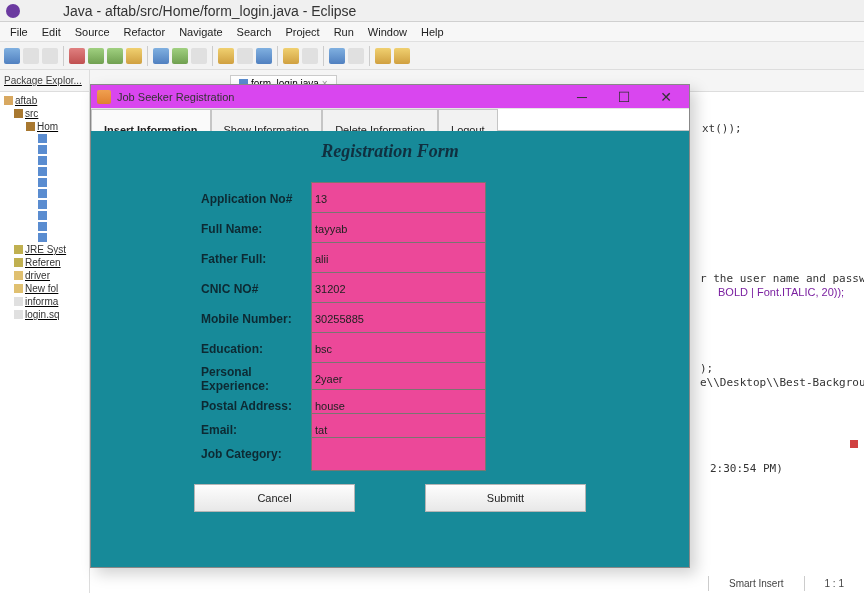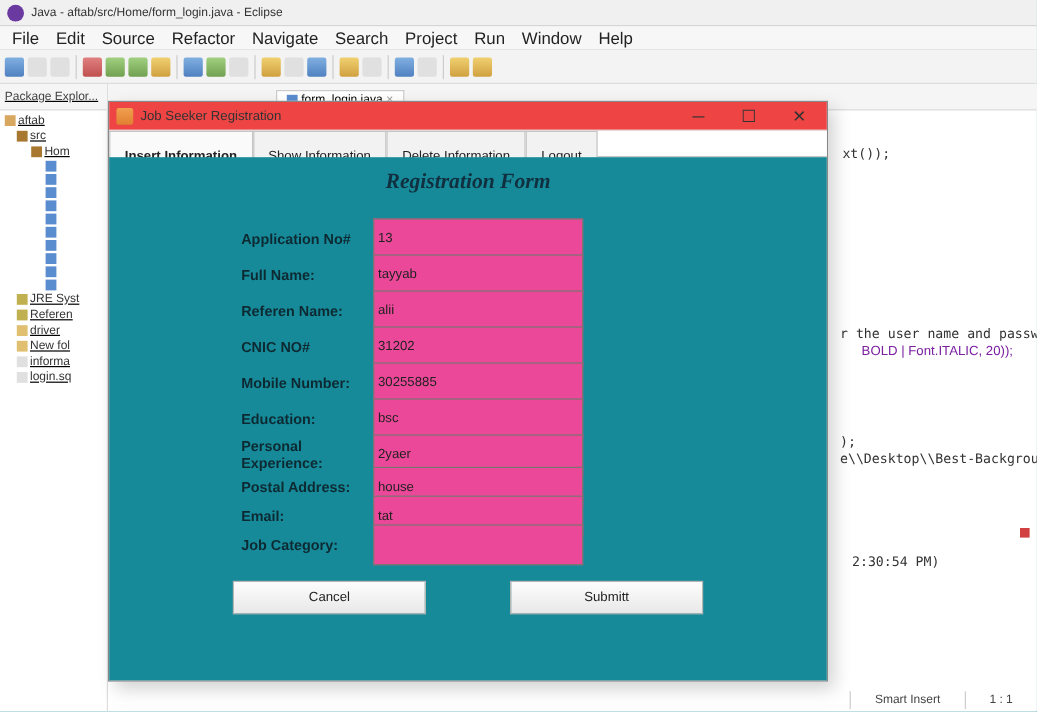--- a/index.html
+++ b/index.html
@@ -1,24 +1,24 @@
 <!DOCTYPE html>
 <html><head>
 <meta charset="utf-8">
 <style>
 * { box-sizing: border-box; margin: 0; padding: 0; font-family: "Segoe UI", Tahoma, sans-serif; }
 body { width: 864px; height: 593px; background: #fff; overflow: hidden; position: relative; font-size: 12px; }
 
 
 .eclipse-header { height: 22px; background: #f0f0f0; display: flex; align-items: center; padding: 0 6px; border-bottom: 1px solid #d0d0d0; }
 .eclipse-header .eicon { width: 14px; height: 14px; border-radius: 50%; background: #6b3aa0; margin-right: 6px; }
-.eclipse-title { font-size: 10px; color: #333; }
+.eclipse-title { font-size: 14px; color: #333; margin-left: 37px; }
 
 .menu-bar { height: 20px; background: #f7f7f7; display: flex; align-items: center; padding: 0 4px; gap: 2px; border-bottom: 1px solid #e0e0e0; }
-.menu-bar span { font-size: 14px; color: #222; padding: 2px 6px; }
+.menu-bar span { font-size: 11px; color: #222; padding: 2px 6px; }
 
 .toolbar { height: 28px; background: #f3f3f3; border-bottom: 1px solid #ddd; display: flex; align-items: center; padding: 0 4px; gap: 3px; }
 .toolbar .t-ico { width: 16px; height: 16px; background: #e0e0e0; border-radius: 2px; }
 .toolbar .t-ico.g { background: linear-gradient(#a0d080,#70a050); }
 .toolbar .t-ico.b { background: linear-gradient(#80b0e0,#5080c0); }
 .toolbar .t-ico.y { background: linear-gradient(#f0d070,#d0a040); }
 .toolbar .t-ico.r { background: linear-gradient(#e08080,#c05050); }
 .toolbar .sep { width: 1px; height: 20px; background: #ccc; margin: 0 2px; }
 
 .workspace { display: flex; height: calc(100% - 70px); }
@@ -46,21 +46,21 @@
 .ed-tab { background: #fff; border: 1px solid #ccc; border-bottom: none; font-size: 10px; padding: 2px 8px; display: flex; align-items: center; gap: 3px; }
 .ed-tab .i { width: 9px; height: 9px; background: #5a8cd0; }
 .editor-body { position: relative; padding: 6px; color: #444; font-family: Consolas, monospace; font-size: 11px; height: calc(100% - 22px); }
 .kw { color: #7a1fa0; }
 .str { color: #2020c0; }
 .com { color: #3a8a3a; }
 .err { position: absolute; right: 6px; width: 8px; height: 8px; background: #d04040; }
 
 
 .swing-window { position: absolute; left: 90px; top: 84px; width: 600px; height: 484px; background: #fff; border: 1px solid #888; box-shadow: 6px 6px 14px rgba(0,0,0,0.18); }
-.sw-title { height: 24px; background: #ef4444; display: flex; align-items: center; padding: 0 6px; border-bottom: 1px solid #e5e5e5; }
+.sw-title { height: 24px; background: #d946ef; display: flex; align-items: center; padding: 0 6px; border-bottom: 1px solid #e5e5e5; }
 .sw-title .sicon { width: 14px; height: 14px; background: linear-gradient(#f0a050,#e08030); border-radius: 2px; margin-right: 6px; }
 .sw-title .ttl { font-size: 11px; color: #333; flex: 1; }
 .sw-ctrl { display: flex; gap: 8px; }
 .sw-btn { width: 34px; height: 20px; display: flex; align-items: center; justify-content: center; font-size: 14px; color: #333; }
 
 .sw-tabs { height: 22px; background: #fff; display: flex; border-bottom: 1px solid #c5c5c5; }
 .sw-tab { padding: 14px 12px; font-size: 11px; color: #222; border: 1px solid #c5c5c5; border-bottom: none; background: #f2f2f2; margin-right: 0; }
 .sw-tab.active { background: #fafafa; font-weight: bold; }
 
 .sw-body { background: #178a99; height: calc(100% - 46px); position: relative; padding-top: 10px; }
@@ -255,21 +255,21 @@
 
     <div class="form-row">
         <div class="lbl">Application No#</div>
         <div class="fld"><input value="13" style=""></div>
       </div>
     <div class="form-row">
         <div class="lbl">Full Name:</div>
         <div class="fld"><input value="tayyab" style=""></div>
       </div>
     <div class="form-row">
-        <div class="lbl">Referen Name:</div>
+        <div class="lbl">Father Full:</div>
         <div class="fld"><input value="alii" style=""></div>
       </div>
     <div class="form-row">
         <div class="lbl">CNIC NO#</div>
         <div class="fld"><input value="31202" style=""></div>
       </div>
     <div class="form-row">
         <div class="lbl">Mobile Number:</div>
         <div class="fld"><input value="30255885" style=""></div>
       </div>

